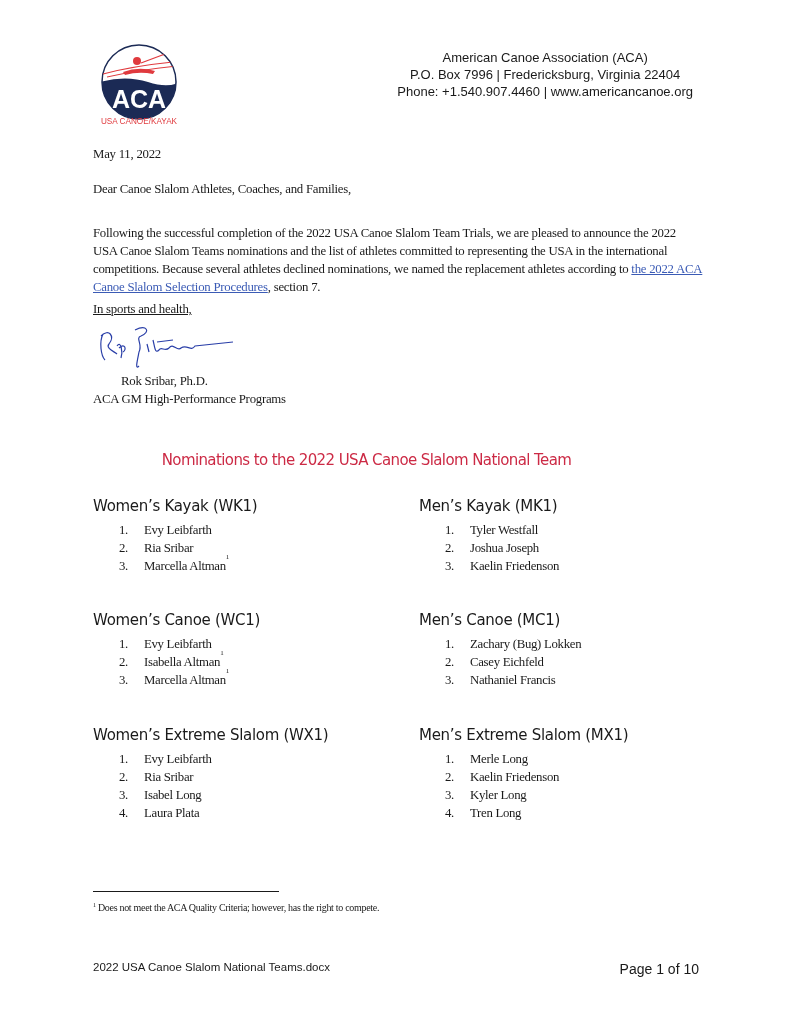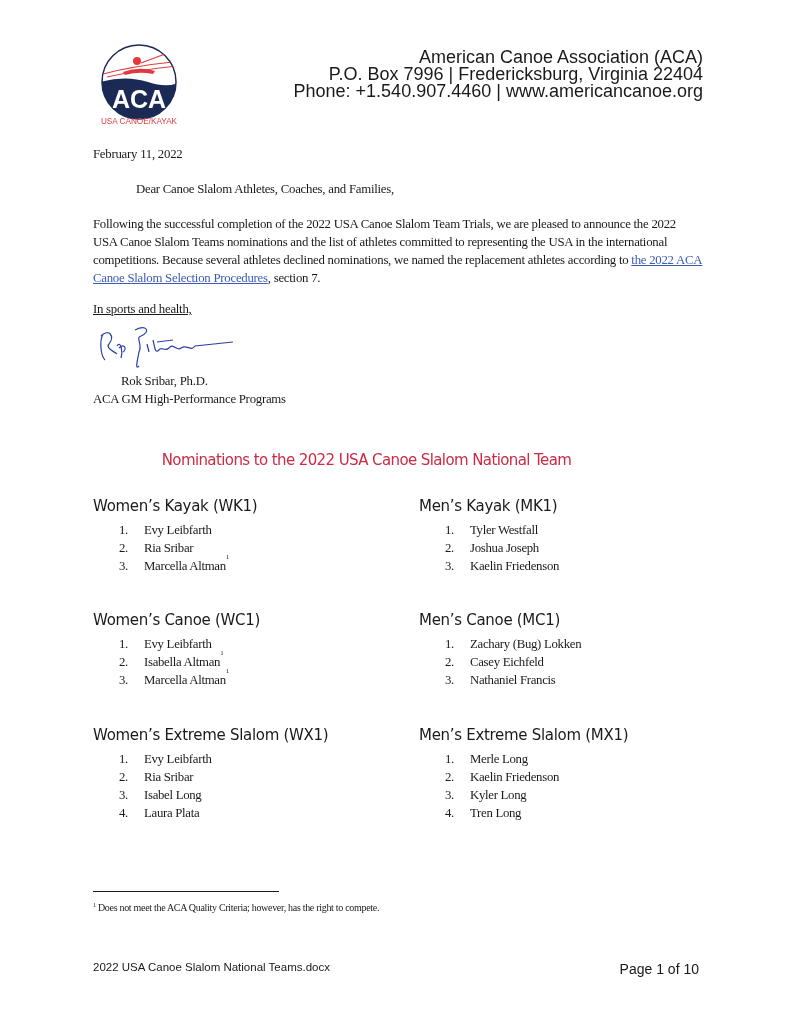--- a/index.html
+++ b/index.html
@@ -3,26 +3,26 @@
   <meta charset="utf-8">
   <style>
     html, body { margin: 0; padding: 0; background: #ffffff; }
     body { width: 791px; height: 1024px; position: relative; overflow: hidden; color: #1a1a1a; }
     .serif { font-family: "Liberation Serif", "DejaVu Serif", serif; }
     .sans { font-family: "DejaVu Sans", "Liberation Sans", sans-serif; }
     .calibri { font-family: "Liberation Sans", sans-serif; }
 
     #logo { position: absolute; left: 93px; top: 44px; width: 92px; height: 82px; }
 
-    #org-block { position: absolute; right: 88px; top: 49px; text-align: right; font-size: 18px; line-height: 17px; color: #1a1a1a; }
+    #org-block { position: absolute; right: 98px; top: 49px; text-align: center; font-size: 13px; line-height: 17px; color: #1a1a1a; }
 
     .para { position: absolute; left: 93px; font-size: 12.8px; line-height: 18px; letter-spacing: -0.25px; }
     #date { top: 145px; }
-    #salutation { top: 180px; margin-left: 43px; }
-    #body-text { top: 215px; width: 610px; }
+    #salutation { top: 180px; }
+    #body-text { top: 224px; width: 610px; }
     #body-text a { color: #3b5bb5; text-decoration: underline; }
     #closing { top: 300px; text-decoration: underline; }
     #signature { position: absolute; left: 95px; top: 322px; width: 140px; height: 50px; }
     #signer-name { top: 372px; margin-left: 28px; }
     #signer-title { top: 390px; }
 
     #nominations-title { position: absolute; left: 0; width: 733px; top: 451px; text-align: center; font-size: 15px; color: #cc2a45; letter-spacing: -0.6px; }
 
     .category { position: absolute; width: 300px; }
     .category h2 { margin: 0; font-weight: normal; font-size: 15px; letter-spacing: -0.3px; color: #1a1a1a; }
@@ -68,21 +68,21 @@
     <text x="46" y="80" text-anchor="middle" fill="#e03a3e" font-family="Liberation Sans, sans-serif" font-size="8.2">USA CANOE/KAYAK</text>
   </svg>
 </div>
 
 <div id="org-block" class="calibri">
   <div>American Canoe Association (ACA)</div>
   <div>P.O. Box 7996 | Fredericksburg, Virginia 22404</div>
   <div>Phone: +1.540.907.4460 | www.americancanoe.org</div>
 </div>
 
-<div id="date" class="para serif">February 11, 2022</div>
+<div id="date" class="para serif">May 11, 2022</div>
 <div id="salutation" class="para serif">Dear Canoe Slalom Athletes, Coaches, and Families,</div>
 <div id="body-text" class="para serif"><span>Following the successful completion of the 2022 USA Canoe Slalom Team Trials, we are pleased to announce the 2022 USA Canoe Slalom Teams nominations and the list of athletes committed to representing the USA in the international competitions. Because several athletes declined nominations, we named the replacement athletes according to </span><a href="#">the 2022 ACA Canoe Slalom Selection Procedures</a><span>, section 7.</span></div>
 <div id="closing" class="para serif">In sports and health,</div>
 
 <div id="signature">
   <svg width="140" height="50" viewBox="0 0 140 50">
     <path d="M8 12 C 4 20, 6 34, 10 38 M6 14 C 14 6, 20 14, 14 22 C 10 26, 20 30, 22 32 M22 24 C 26 18, 28 30, 26 36 M24 26 C 30 20, 32 28, 28 30" stroke="#2a3fa8" stroke-width="1.2" fill="none"></path>
     <path d="M40 8 C 52 2, 56 10, 46 14 C 40 16, 48 22, 44 30 C 42 40, 40 48, 44 44 M52 22 L 54 30 M58 18 C 60 26, 60 32, 64 28 C 66 24, 70 30, 74 26 C 78 20, 82 30, 86 26 C 92 22, 96 30, 100 24 L 138 20 M62 20 L 78 18" stroke="#2a3fa8" stroke-width="1.2" fill="none"></path>
   </svg>
 </div>

